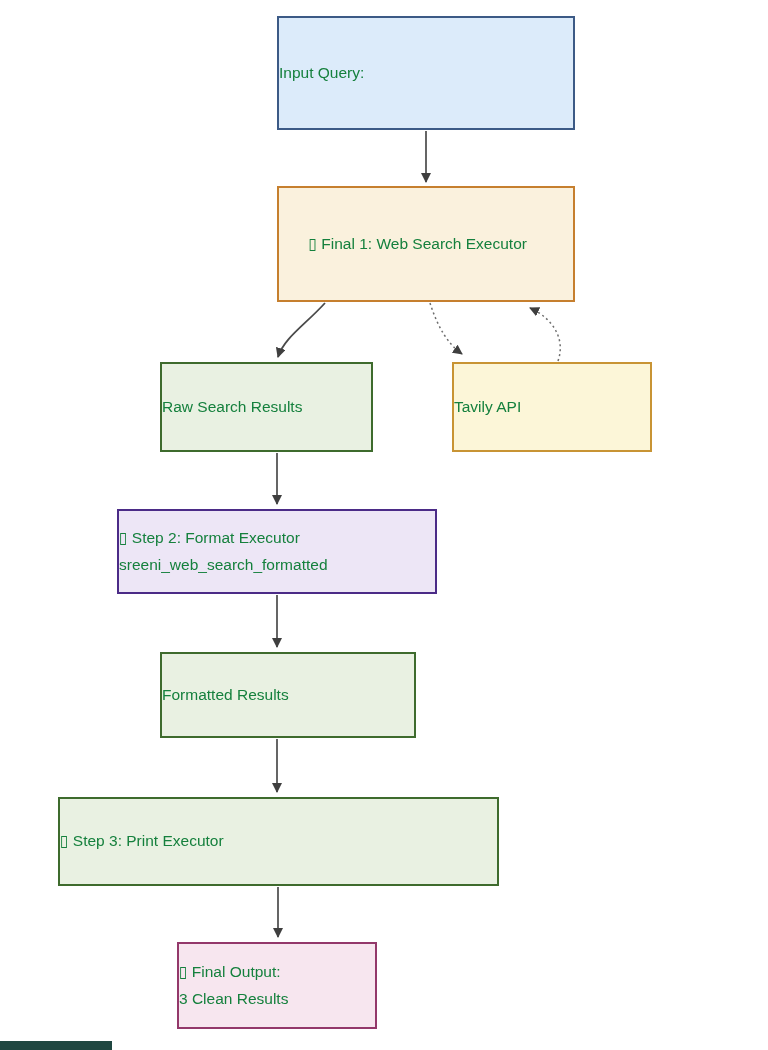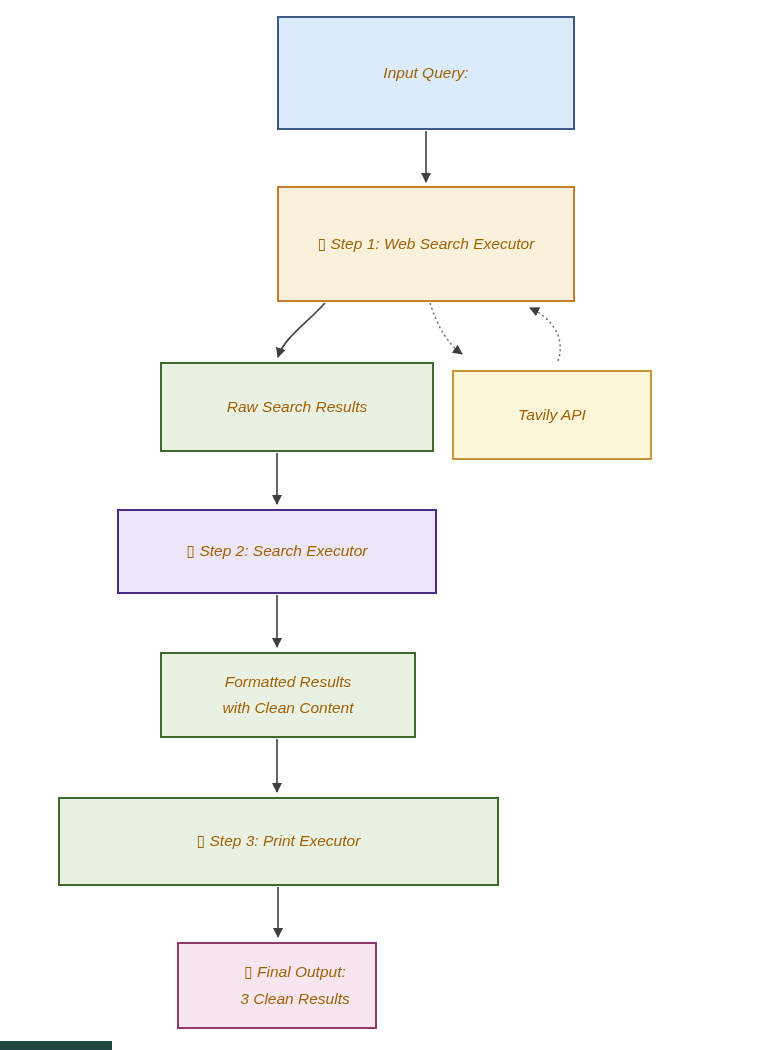--- a/index.html
+++ b/index.html
@@ -8,31 +8,29 @@
     width:768px;height:1050px;
     background:#ffffff;
     font-family:"Liberation Sans","DejaVu Sans",sans-serif;
     overflow:hidden;
   }
   svg.edges{position:absolute;left:0;top:0;width:768px;height:1050px;pointer-events:none;}
   .node{
     position:absolute;
     box-sizing:border-box;
     display:flex;flex-direction:column;justify-content:center;align-items:center;
-    text-align:center;
-    font-size:15.5px;line-height:1.68;color:#a16207;
+    font-size:15.5px;line-height:1.68;color:#15803d;
     border:2px solid #000;
-    font-style:italic;
   }
   .node .line{width:100%;}
   .node .line.narrow{max-width:235px;margin:0 auto;}
   .n-input   {background:#dcebfa;border-color:#3c5a86;}
   .n-step1   {background:#faf1dd;border-color:#c67f2e;}
   .n-green   {background:#e9f1e2;border-color:#3e6b2d;}
-  .n-tavily  {background:#fcf6d8;border-color:#c89434;margin-top:8px;}
+  .n-tavily  {background:#fcf6d8;border-color:#c89434;}
   .n-step2   {background:#ede6f6;border-color:#4b2b87;}
   .n-final   {background:#f7e6ef;border-color:#93386a;}
   .bottom-strip{
     position:absolute;left:0;top:1041px;width:112px;height:9px;
     background:#1f4741;
   }
 </style>
 </head>
 <body>
 
@@ -52,44 +50,44 @@
     <path d="M277,595 L277,647" stroke="#3f3f3f" stroke-width="1.6" fill="none" marker-end="url(#ah)"></path>
     <path d="M277,739 L277,792" stroke="#3f3f3f" stroke-width="1.6" fill="none" marker-end="url(#ah)"></path>
     <path d="M278,887 L278,937" stroke="#3f3f3f" stroke-width="1.6" fill="none" marker-end="url(#ah)"></path>
   </svg>
 
   <div class="node n-input" style="left:277px;top:16px;width:298px;height:114px;">
     <div class="line">Input Query:</div>
   </div>
 
   <div class="node n-step1" style="left:277px;top:186px;width:298px;height:116px;">
-    <div class="line narrow">▯ Step 1: Web Search Executor</div>
+    <div class="line narrow">▯ Final 1: Web Search Executor</div>
   </div>
 
-  <div class="node n-green" style="left:160px;top:362px;width:274px;height:90px;">
+  <div class="node n-green" style="left:160px;top:362px;width:213px;height:90px;">
     <div class="line">Raw Search Results</div>
   </div>
 
   <div class="node n-tavily" style="left:452px;top:362px;width:200px;height:90px;">
     <div class="line">Tavily API</div>
   </div>
 
   <div class="node n-step2" style="left:117px;top:509px;width:320px;height:85px;">
-    <div class="line">▯ Step 2: Search Executor</div>
+    <div class="line">▯ Step 2: Format Executor</div>
+    <div class="line">sreeni_web_search_formatted</div>
   </div>
 
   <div class="node n-green" style="left:160px;top:652px;width:256px;height:86px;">
     <div class="line">Formatted Results</div>
-    <div class="line">with Clean Content</div>
   </div>
 
   <div class="node n-green" style="left:58px;top:797px;width:441px;height:89px;gap:38px;">
     <div class="line">▯ Step 3: Print Executor</div>
   </div>
 
-  <div class="node n-final" style="left:177px;top:942px;width:200px;height:87px;padding-left:36px;">
+  <div class="node n-final" style="left:177px;top:942px;width:200px;height:87px;">
     <div class="line">▯ Final Output:</div>
     <div class="line">3 Clean Results</div>
   </div>
 
   <div class="bottom-strip"></div>
 
 </div>
 
 </body></html>

